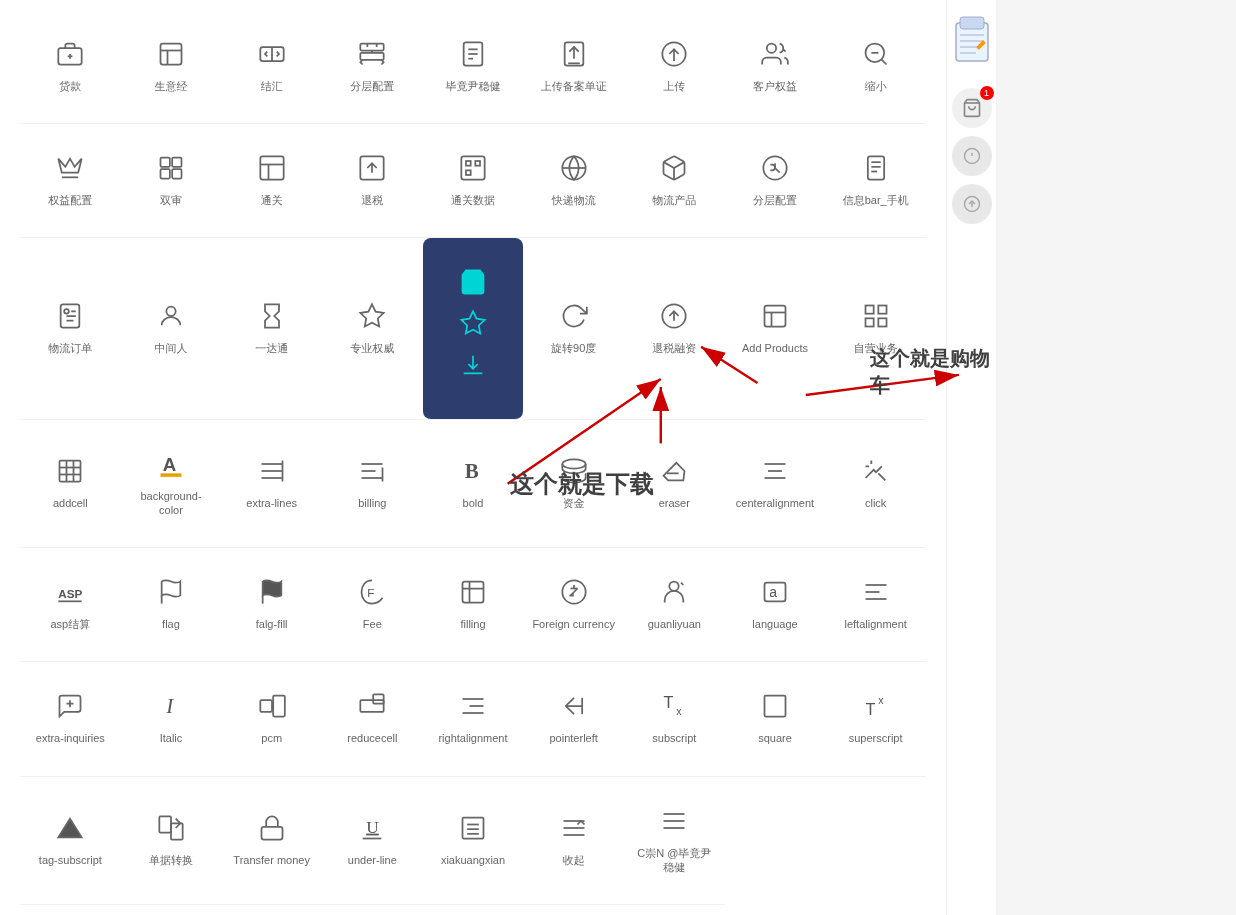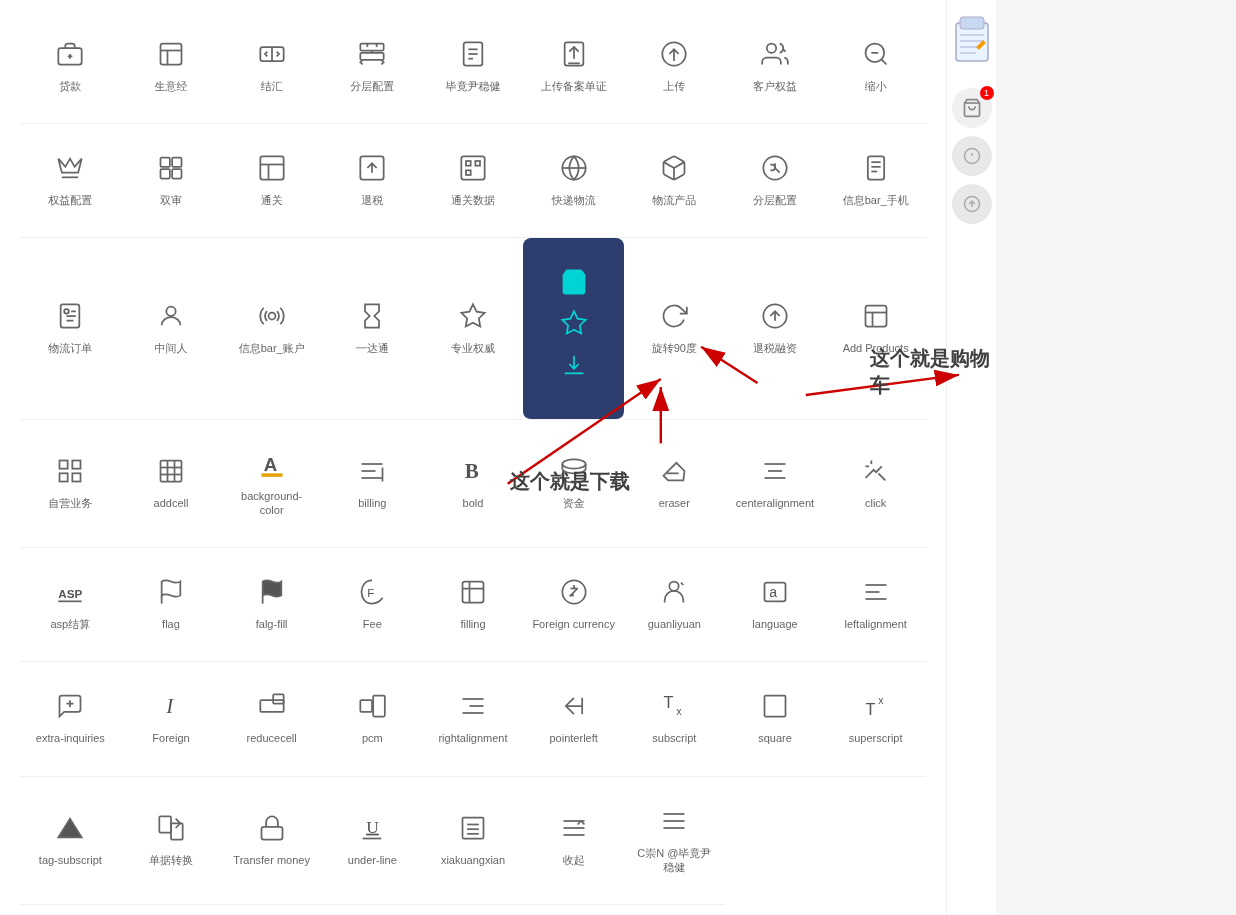--- a/index.html
+++ b/index.html
@@ -335,29 +335,20 @@
         <svg viewBox="0 0 24 24">
             <circle cx="12" cy="8" r="4"></circle>
             <path d="M4 20c0-4 3.6-7 8-7s8 3 8 7"></path>
           </svg>
       </div>
       <span class="icon-label">中间人</span>
     </div>
     <div class="icon-cell">
       <div class="icon-svg">
         <svg viewBox="0 0 24 24">
-            <circle cx="12" cy="12" r="3"></circle>
-            <path d="M19.07 4.93a10 10 0 0 1 0 14.14M16.24 7.76a6 6 0 0 1 0 8.49M7.76 7.76a6 6 0 0 0 0 8.49M4.93 4.93a10 10 0 0 0 0 14.14"></path>
-          </svg>
-      </div>
-      <span class="icon-label">信息bar_账户</span>
-    </div>
-    <div class="icon-cell">
-      <div class="icon-svg">
-        <svg viewBox="0 0 24 24">
             <path d="M6 2l.01 6L10 12l-3.99 4.01L6 22h12v-5.99L14 12l4-3.99V2H6z"></path>
           </svg>
       </div>
       <span class="icon-label">一达通</span>
     </div>
     <div class="icon-cell">
       <div class="icon-svg">
         <svg viewBox="0 0 24 24">
             <path d="M12 2l3.09 6.26L22 9.27l-5 4.87 1.18 6.88L12 17.77l-6.18 3.25L7 14.14 2 9.27l6.91-1.01L12 2z"></path>
           </svg>
@@ -445,20 +436,31 @@
             <text x="5" y="18" font-size="16" font-weight="bold" fill="#555" stroke="none">A</text>
             <rect x="3" y="20" width="18" height="3" fill="#e8a000" stroke="none"></rect>
           </svg>
       </div>
       <span class="icon-label">background-color</span>
     </div>
     <div class="icon-cell">
       <div class="icon-svg">
         <svg viewBox="0 0 24 24">
             <line x1="3" y1="6" x2="21" y2="6"></line>
+            <line x1="3" y1="12" x2="21" y2="12"></line>
+            <line x1="3" y1="18" x2="21" y2="18"></line>
+            <line x1="21" y1="3" x2="21" y2="21"></line>
+          </svg>
+      </div>
+      <span class="icon-label">extra-lines</span>
+    </div>
+    <div class="icon-cell">
+      <div class="icon-svg">
+        <svg viewBox="0 0 24 24">
+            <line x1="3" y1="6" x2="21" y2="6"></line>
             <line x1="3" y1="12" x2="15" y2="12"></line>
             <line x1="3" y1="18" x2="21" y2="18"></line>
             <line x1="21" y1="9" x2="21" y2="21"></line>
           </svg>
       </div>
       <span class="icon-label">billing</span>
     </div>
     <div class="icon-cell">
       <div class="icon-svg">
         <svg viewBox="0 0 24 24">
@@ -599,39 +601,39 @@
           </svg>
       </div>
       <span class="icon-label">extra-inquiries</span>
     </div>
     <div class="icon-cell">
       <div class="icon-svg">
         <svg viewBox="0 0 24 24">
             <text x="8" y="18" font-size="18" font-style="italic" fill="#555" stroke="none" font-family="serif">I</text>
           </svg>
       </div>
-      <span class="icon-label">Foreign</span>
+      <span class="icon-label">Italic</span>
+    </div>
+    <div class="icon-cell">
+      <div class="icon-svg">
+        <svg viewBox="0 0 24 24">
+            <rect x="2" y="7" width="10" height="10" rx="1"></rect>
+            <rect x="13" y="3" width="10" height="18" rx="1"></rect>
+          </svg>
+      </div>
+      <span class="icon-label">pcm</span>
     </div>
     <div class="icon-cell">
       <div class="icon-svg">
         <svg viewBox="0 0 24 24">
             <rect x="2" y="7" width="20" height="10" rx="1"></rect>
             <rect x="13" y="2" width="9" height="8" rx="1"></rect>
           </svg>
       </div>
       <span class="icon-label">reducecell</span>
-    </div>
-    <div class="icon-cell">
-      <div class="icon-svg">
-        <svg viewBox="0 0 24 24">
-            <rect x="2" y="7" width="10" height="10" rx="1"></rect>
-            <rect x="13" y="3" width="10" height="18" rx="1"></rect>
-          </svg>
-      </div>
-      <span class="icon-label">pcm</span>
     </div>
     <div class="icon-cell">
       <div class="icon-svg">
         <svg viewBox="0 0 24 24">
             <line x1="3" y1="6" x2="21" y2="6"></line>
             <line x1="9" y1="12" x2="21" y2="12"></line>
             <line x1="3" y1="18" x2="21" y2="18"></line>
           </svg>
       </div>
       <span class="icon-label">rightalignment</span>
@@ -792,15 +794,15 @@
     <line x1="940" y1="365" x2="870" y2="320" stroke="#cc0000" stroke-width="3" marker-end="url(#arrowhead1)"></line>
 
     <line x1="630" y1="490" x2="820" y2="360" stroke="#cc0000" stroke-width="3" marker-end="url(#arrowhead1)"></line>
 
     <line x1="820" y1="440" x2="820" y2="370" stroke="#cc0000" stroke-width="3" marker-end="url(#arrowhead1)"></line>
 
     <line x1="1000" y1="380" x2="1190" y2="355" stroke="#cc0000" stroke-width="3" marker-end="url(#arrowhead1)"></line>
   </svg>
 
   <div class="annotation-text" style="top:345px; left:870px; font-size:20px;">这个就是购物车</div>
-  <div class="annotation-text" style="top:468px; left:510px; font-size:20px;">这个就是下载</div>
+  <div class="annotation-text" style="top:468px; left:510px; font-size:24px;">这个就是下载</div>
 
 </div>
 
 </body></html>

